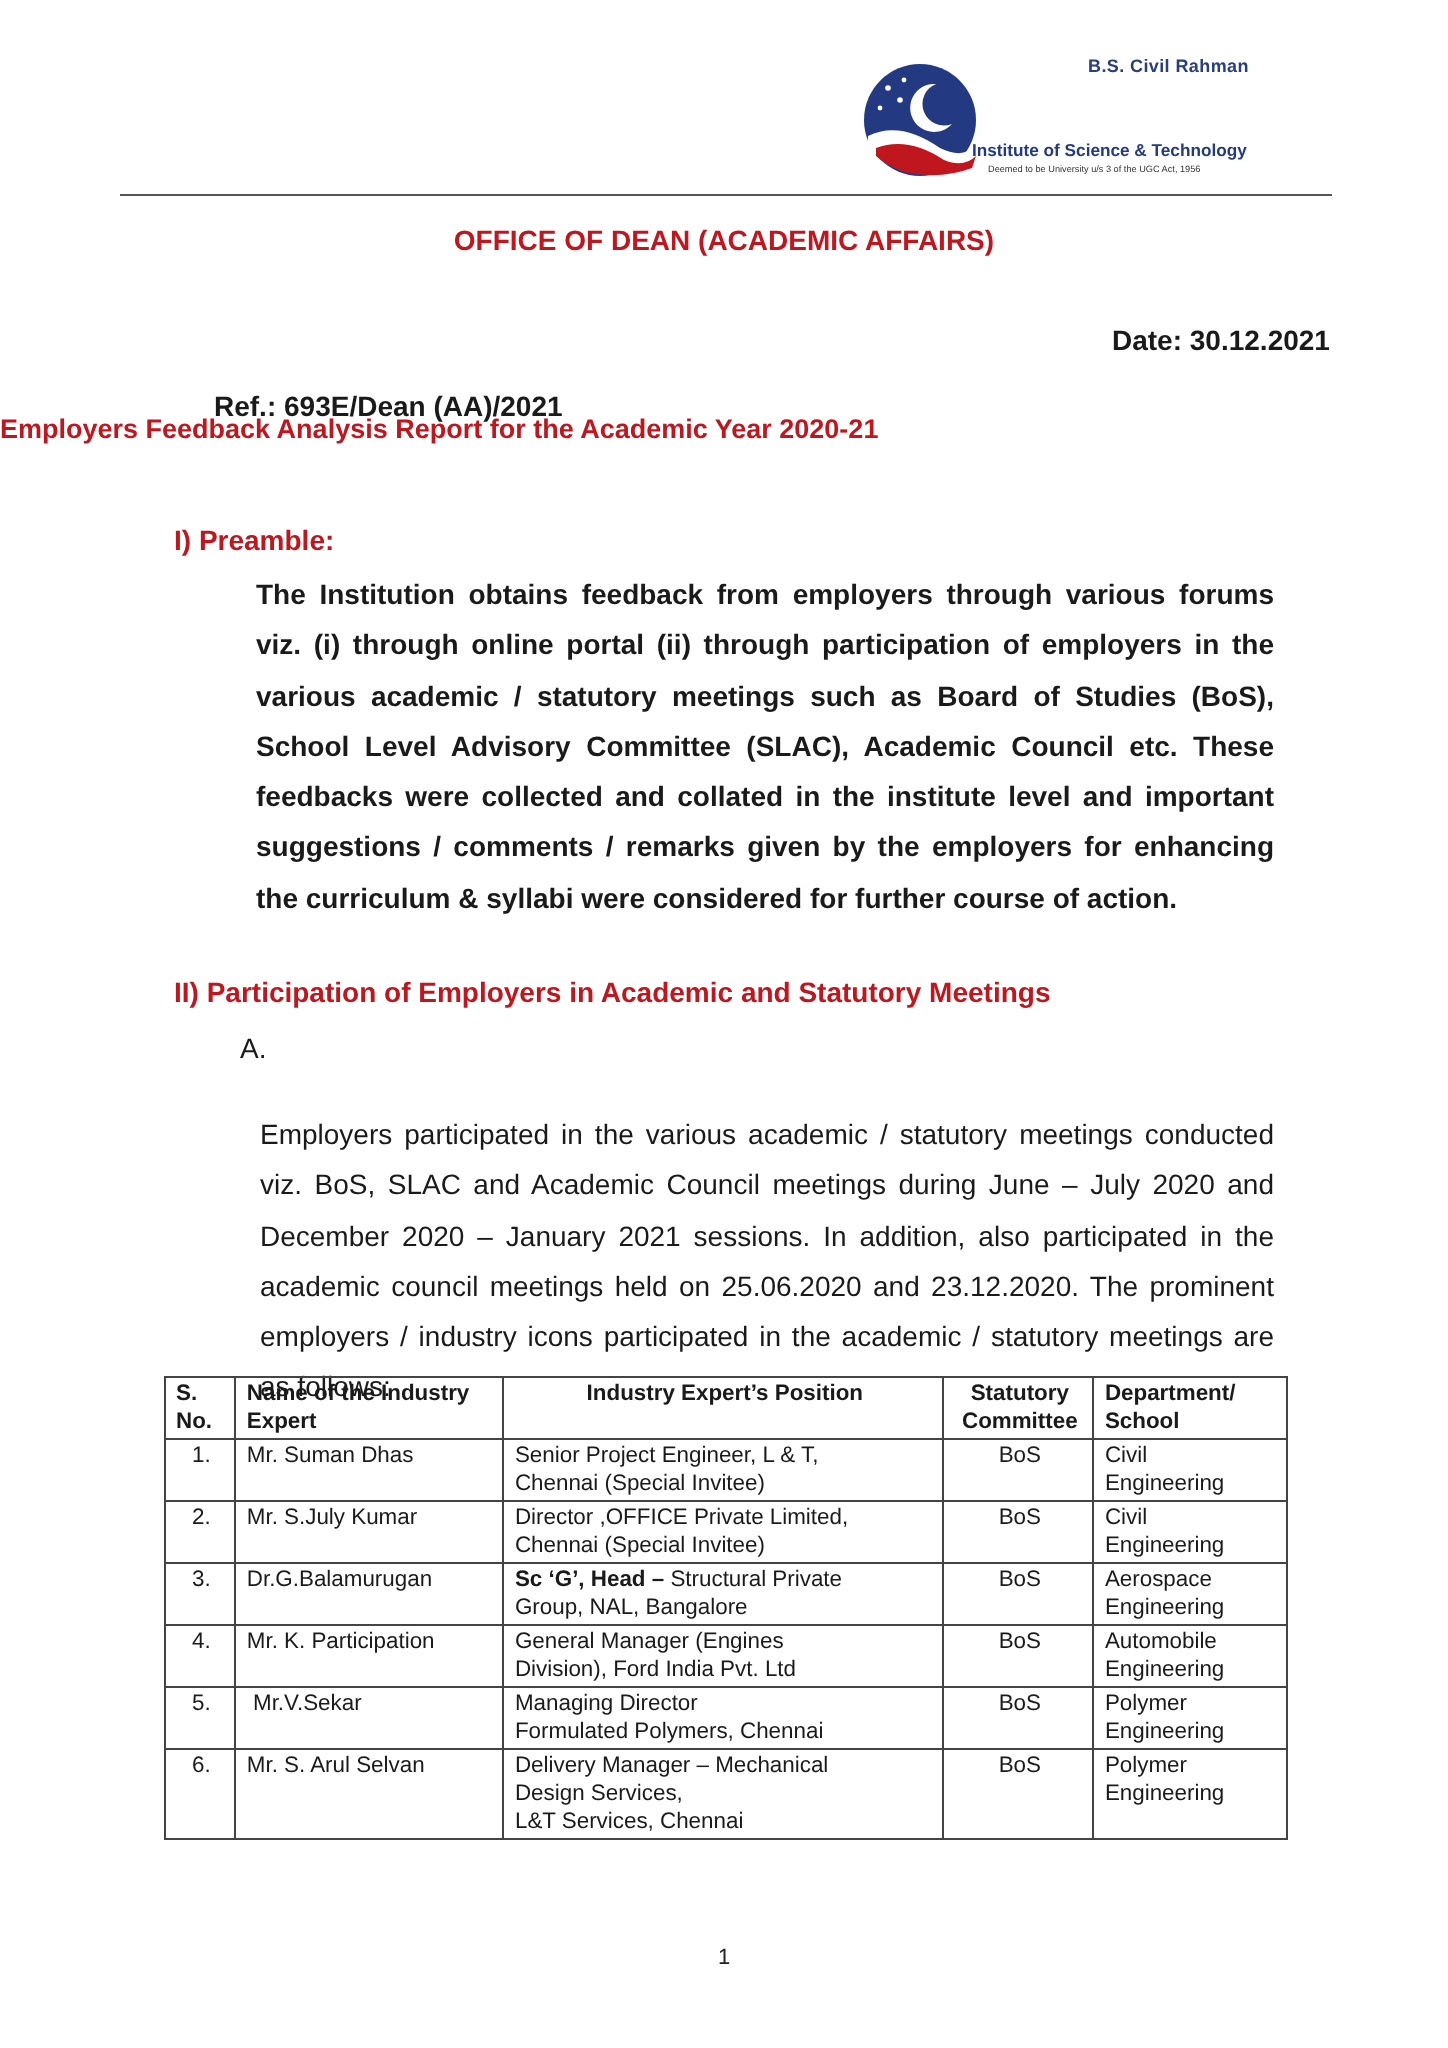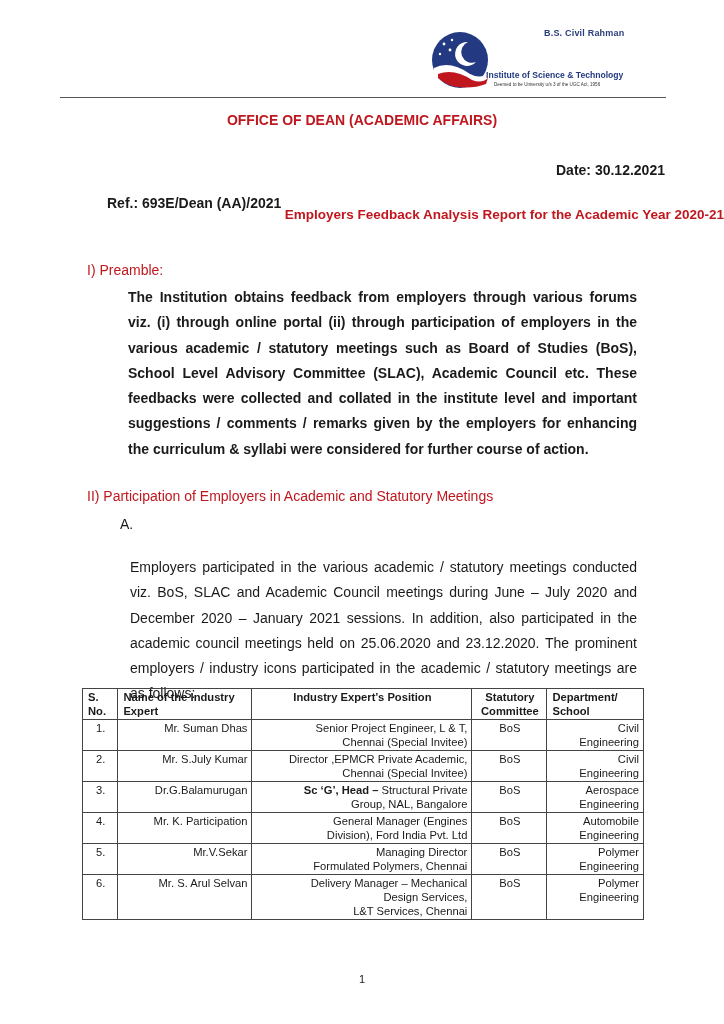--- a/index.html
+++ b/index.html
@@ -14,34 +14,34 @@
     .logo-deemed { position: absolute; left: 64px; top: 54px; font-size: 4.6px; color: #333; white-space: nowrap; }
 
     .header-rule { position: absolute; left: 60px; top: 97px; width: 606px; height: 0; border-top: 1.5px solid #555; }
 
     .red { color: #c0171f; }
     .office { position: absolute; left: 0; width: 724px; top: 112px; text-align: center; font-size: 14px; font-weight: bold; }
 
     .ref { position: absolute; left: 107px; top: 162px; font-size: 14px; font-weight: bold; margin-top: 33px; }
     .date { position: absolute; left: 508px; top: 162px; font-size: 14px; font-weight: bold; margin-left: 48px; }
 
-    .report-title { position: absolute; left: 0; width: 724px; top: 207px; text-align: right; font-size: 13.5px; font-weight: bold; }
-
-    .sec-head { position: absolute; left: 87px; font-size: 14px; font-weight: normal; }
+    .report-title { position: absolute; left: 0; width: 724px; top: 207px; text-align: left; font-size: 13.5px; font-weight: bold; }
+
+    .sec-head { position: absolute; left: 87px; font-size: 14px; font-weight: bold; }
     .sec1 { top: 262px; }
     .sec2 { top: 488px; }
 
     .para { position: absolute; left: 128px; width: 509px; font-size: 14px; line-height: 25.3px; text-align: justify; font-weight: bold; }
     .para1 { top: 285px; }
     .para2-wrap { position: absolute; left: 120px; top: 512px; width: 517px; font-size: 14px; line-height: 25.3px; }
     .para2-marker { position: absolute; left: 0; top: 0; }
     .para2-body { position: absolute; left: 10px; top: 0; width: 507px; text-align: justify; margin-top: 43px; }
 
     table.experts { position: absolute; left: 82px; top: 688px; width: 562px; border-collapse: collapse; font-size: 11.2px; line-height: 14px; }
-    table.experts th, table.experts td { border: 1px solid #444; padding: 1px 4px 1px 5px; vertical-align: top; text-align: right; }
+    table.experts th, table.experts td { border: 1px solid #444; padding: 1px 4px 1px 5px; vertical-align: top; }
     table.experts th { font-weight: bold; text-align: left; }
     table.experts th.c-pos { text-align: center; }
     table.experts th.c-com, table.experts td.c-com { text-align: center; }
     table.experts td.c-no { text-align: center; }
     .col-no { width: 33px; }
     .col-name { width: 125px; }
     .col-pos { width: 205px; }
     .col-com { width: 70px; }
     .col-dept { width: 90px; }
     .line { display: block; }
@@ -126,21 +126,21 @@
       <td class="c-com">BoS</td>
       <td>
         <span class="line">Civil</span>
         <span class="line">Engineering</span>
       </td>
     </tr>
     <tr>
       <td class="c-no">2.</td>
       <td>Mr. S.July Kumar</td>
       <td>
-        <span class="line">Director ,EPMCR Private Academic,</span>
+        <span class="line">Director ,OFFICE Private Limited,</span>
         <span class="line">Chennai (Special Invitee)</span>
       </td>
       <td class="c-com">BoS</td>
       <td>
         <span class="line">Civil</span>
         <span class="line">Engineering</span>
       </td>
     </tr>
     <tr>
       <td class="c-no">3.</td>

